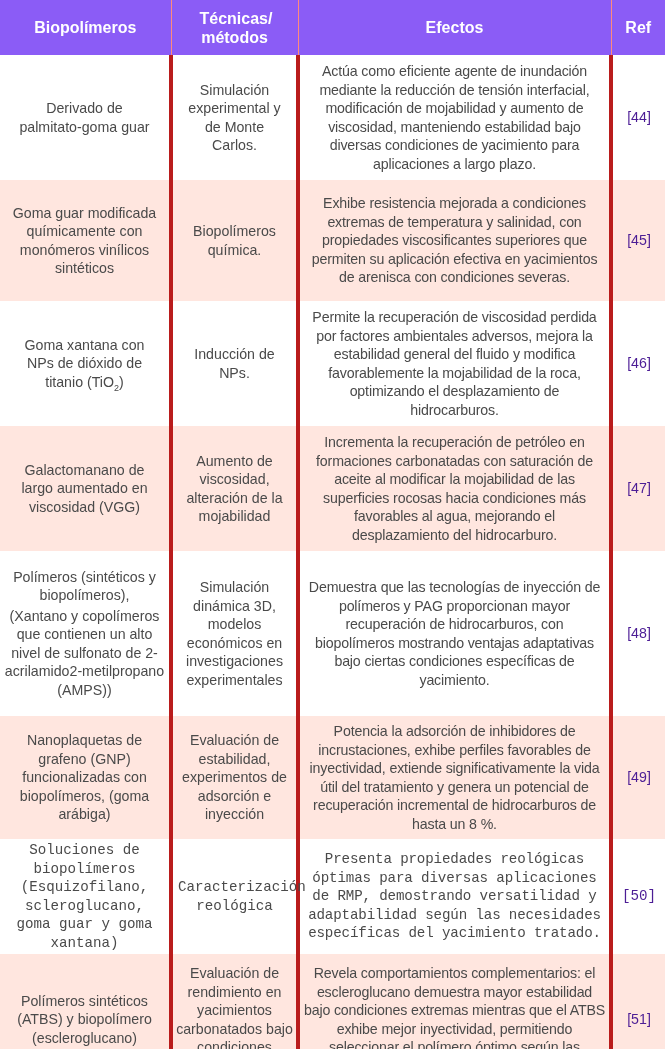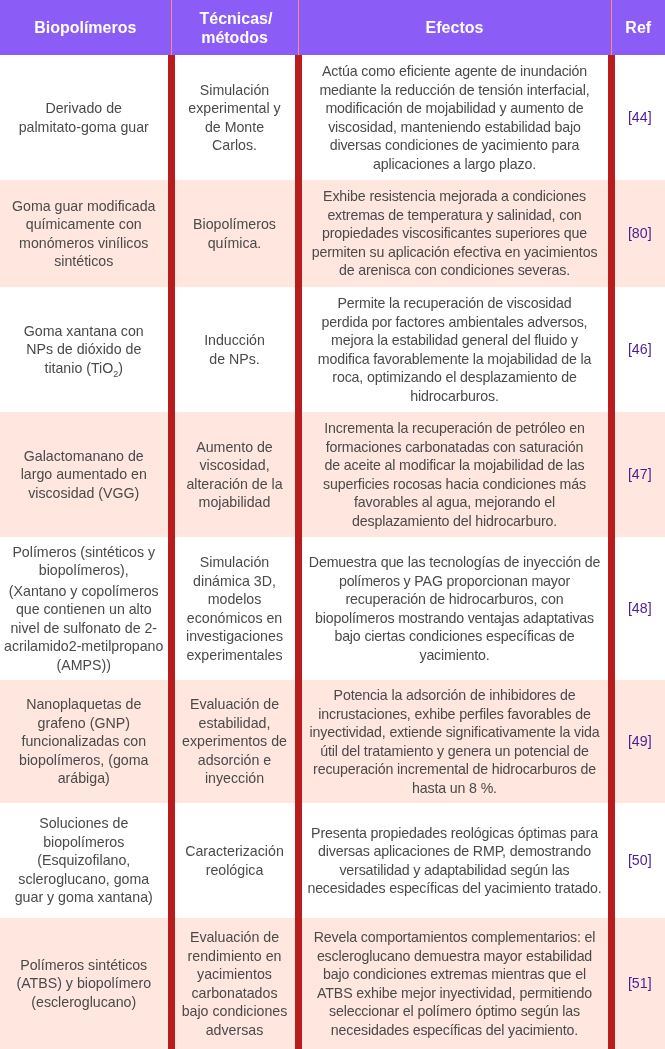--- a/index.html
+++ b/index.html
@@ -39,36 +39,36 @@
     }
     thead th:first-child { border-left: none; }
 
     tbody td {
       color: #4a4a4a;
       font-size: 14.2px;
       line-height: 18.5px;
       text-align: center;
       vertical-align: middle;
       padding: 0 5px;
-      border-left: 7px solid #b91c1c;
+      border-left: 4px solid #b91c1c;
     }
     tbody td:first-child { border-left: none; }
     tbody td.effects { padding: 0 3px; font-size: 14.2px; letter-spacing: -0.15px; }
     tbody td.ref { color: #4c1d95; }
 
     tbody tr.row-white { background: #ffffff; }
     tbody tr.row-pink { background: #ffe6df; }
 
     tr.r1 { height: 125px; }
-    tr.r2 { height: 107px; }
+    tr.r2 { height: 121px; }
     tr.r3 { height: 125px; }
     tr.r4 { height: 125px; }
-    tr.r5 { height: 143px; }
+    tr.r5 { height: 165px; }
     tr.r6 { height: 123px; }
-    tr.r7 { height: 115px; }
+    tr.r7 { height: 115px; font-family: Liberation Mono, monospace; }
     tr.r8 { height: 131px; }
 
     .para { display: block; }
     .para + .para { margin-top: 2px; }
     sub { font-size: 9px; line-height: 0; }
   </style>
 </head>
 <body>
 
 <table class="bio-table">
@@ -90,21 +90,21 @@
     <tr class="row-white r1">
       <td style="padding:2px 14px;">Derivado de palmitato-goma guar</td>
       <td style="padding:0 10px;">Simulación experimental y de Monte Carlos.</td>
       <td class="effects" style="padding:0 14px;">Actúa como eficiente agente de inundación mediante la reducción de tensión interfacial, modificación de mojabilidad y aumento de viscosidad, manteniendo estabilidad bajo diversas condiciones de yacimiento para aplicaciones a largo plazo.</td>
       <td class="ref">[44]</td>
     </tr>
     <tr class="row-pink r2">
       <td>Goma guar modificada químicamente con monómeros vinílicos sintéticos</td>
       <td style="padding:0 18px;">Biopolímeros química.</td>
       <td class="effects">Exhibe resistencia mejorada a condiciones extremas de temperatura y salinidad, con propiedades viscosificantes superiores que permiten su aplicación efectiva en yacimientos de arenisca con condiciones severas.</td>
-      <td class="ref">[80]</td>
+      <td class="ref">[45]</td>
     </tr>
     <tr class="row-white r3">
       <td style="padding:0 10px;"><span>Goma xantana con NPs de dióxido de titanio (TiO</span><sub>2</sub><span>)</span></td>
       <td style="padding:0 20px;">Inducción de NPs.</td>
       <td class="effects" style="padding:0 12px;">Permite la recuperación de viscosidad perdida por factores ambientales adversos, mejora la estabilidad general del fluido y modifica favorablemente la mojabilidad de la roca, optimizando el desplazamiento de hidrocarburos.</td>
       <td class="ref">[46]</td>
     </tr>
     <tr class="row-pink r4">
       <td style="padding:0 16px;">Galactomanano de largo aumentado en viscosidad (VGG)</td>
       <td style="padding:0 6px;">Aumento de viscosidad, alteración de la mojabilidad</td>

